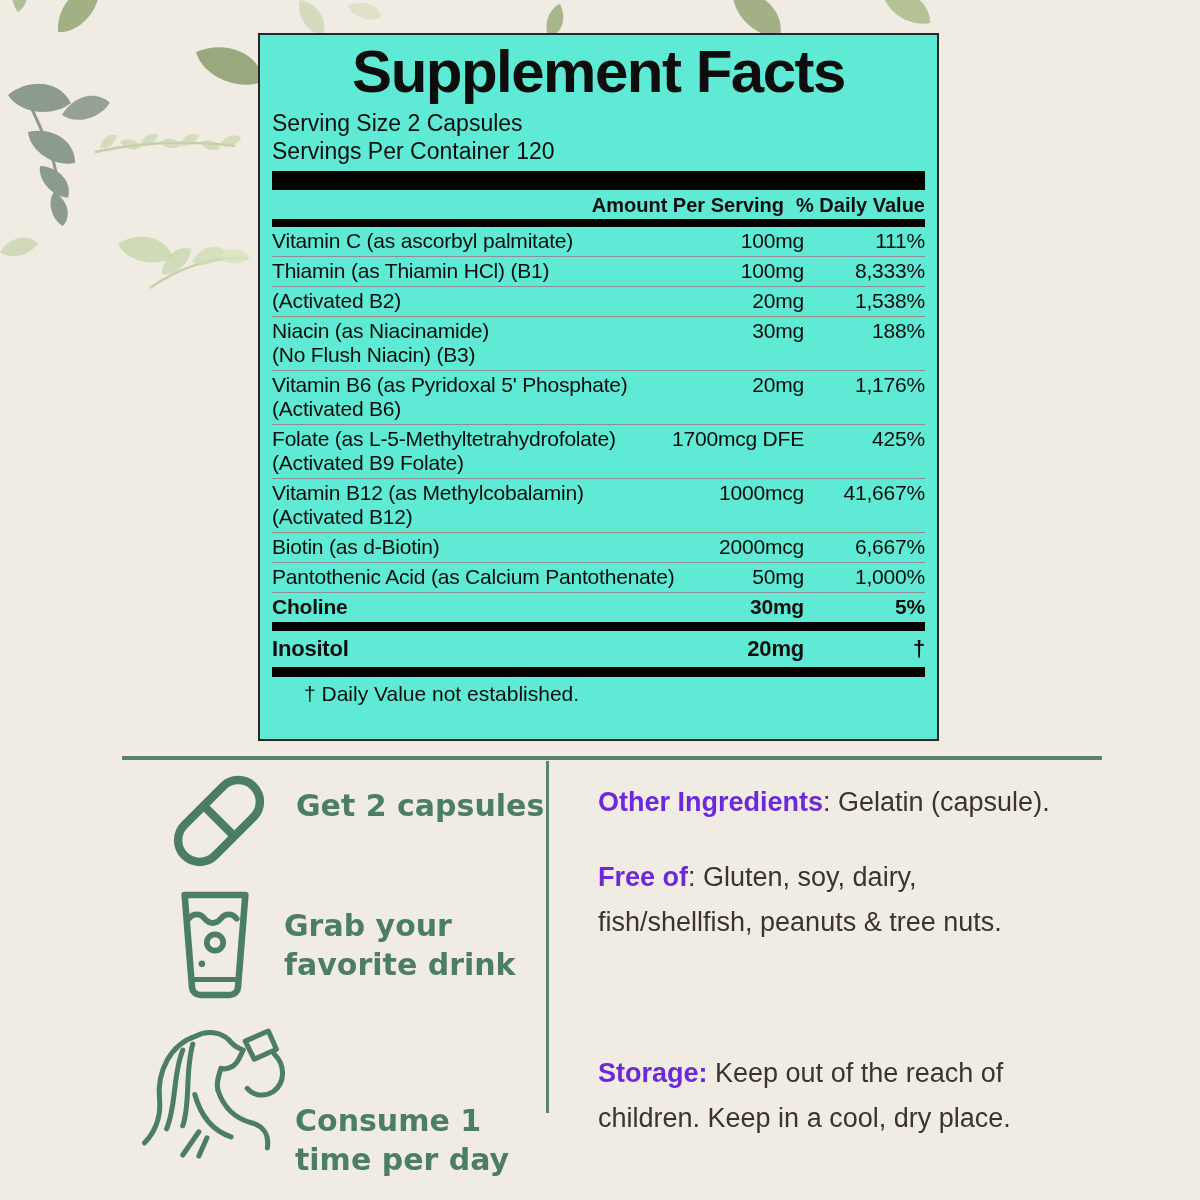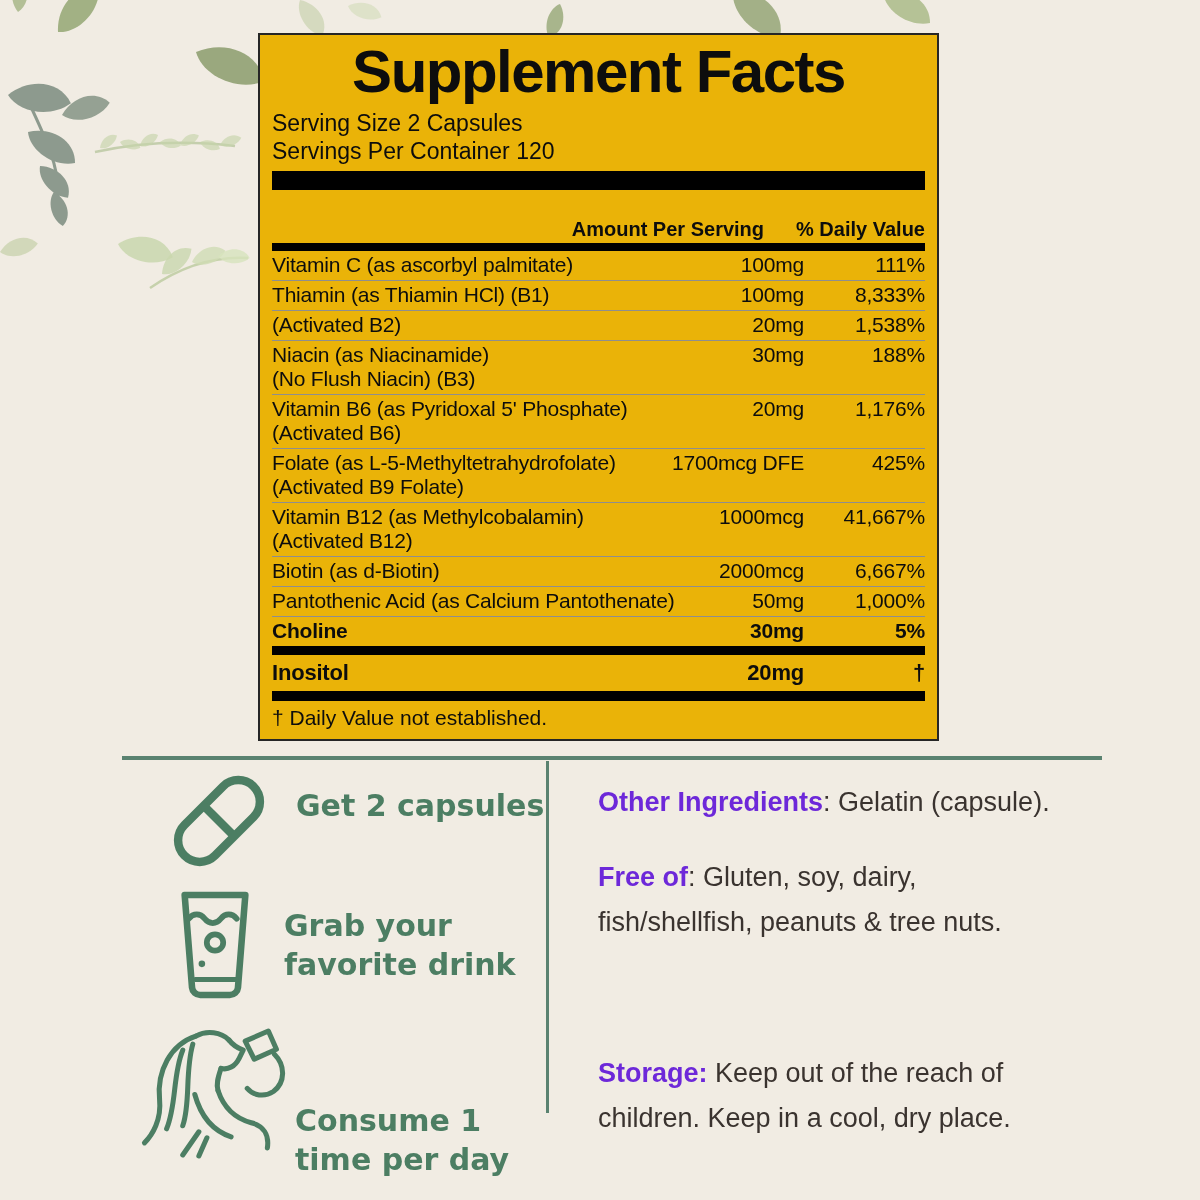--- a/index.html
+++ b/index.html
@@ -9,47 +9,47 @@
     background:#f1ece3;
     overflow:hidden;
     font-family:"Liberation Sans",sans-serif;
   }
   
   .leaves{position:absolute;left:0;top:0;z-index:0;pointer-events:none;}
   
   .panel{
     position:absolute;left:258px;top:33px;z-index:2;
     width:681px;height:708px;box-sizing:border-box;
-    background:#eab308;border:2px solid #262626;
+    background:#5eead4;border:2px solid #262626;
     padding:4px 12px;color:#0d0d0d;overflow:hidden;
   }
   .panel h1{
     margin:0 0 4px;text-align:center;
     font-size:60px;line-height:66px;font-weight:bold;letter-spacing:-1.5px;
   }
   .serv{font-size:23px;line-height:28px;}
   .bar{background:#000;}
   .bar-thick{height:19px;margin-top:6px;}
   .bar-med{height:8px;}
   .bar-sm{height:9px;}
   .bar-sm2{height:10px;}
   .hdr{
-    display:flex;justify-content:flex-end;gap:32px;
-    font-weight:bold;font-size:20px;line-height:24px;padding:3px 0 2px;margin-top:24px;
+    display:flex;justify-content:flex-end;gap:12px;
+    font-weight:bold;font-size:20px;line-height:24px;padding:3px 0 2px;
   }
   .t-row{
     position:relative;
     font-size:21px;line-height:24px;letter-spacing:-0.2px;
     padding:2px 0 3px;border-bottom:1.5px solid #8e8e8e;
   }
   .t-row.noline{border-bottom:none;font-weight:bold;}
   .t-amt{position:absolute;top:2px;right:121px;}
   .t-dv{position:absolute;top:2px;right:0;}
   .t-row.ino{padding:6px 0 6px;font-size:22px;}
-  .footnote{font-size:21px;line-height:24px;padding:5px 0;}
+  .footnote{font-size:21px;line-height:24px;padding:5px 0;margin-left:32px;}
   
   .hline{position:absolute;z-index:1;left:122px;top:756px;width:980px;height:4px;background:#5a8270;}
   .vline{position:absolute;z-index:1;left:546px;top:761px;width:3px;height:352px;background:#5a8270;}
   
   .icon{position:absolute;z-index:1;}
   .inst-label{
     position:absolute;z-index:1;
     font-family:"DejaVu Sans","Liberation Sans",sans-serif;
     font-weight:bold;color:#4c7e63;
     font-size:30px;line-height:39px;

